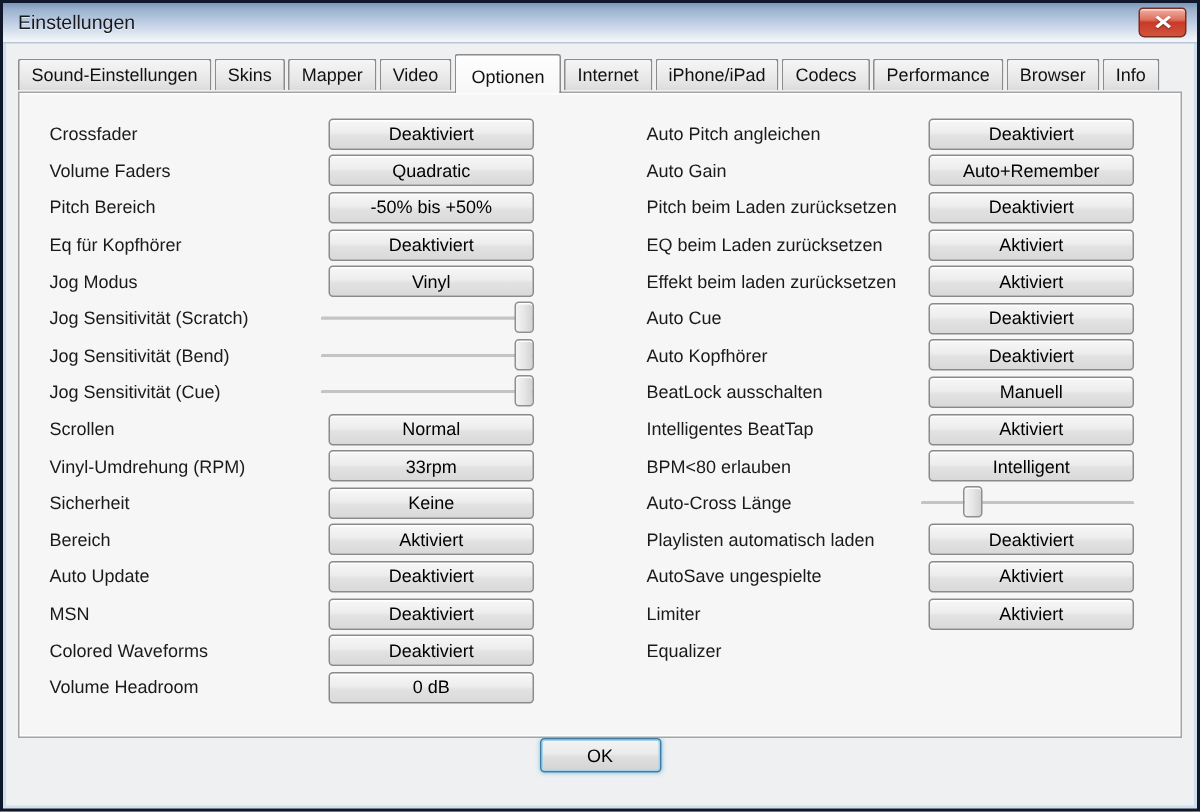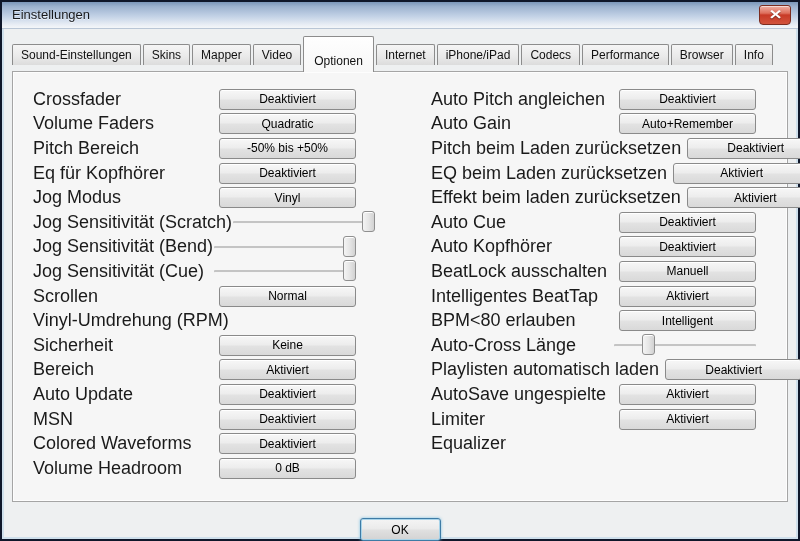--- a/index.html
+++ b/index.html
@@ -32,54 +32,54 @@
     display:flex;align-items:center;margin:6px 10px 0;position:relative;z-index:2;
   }
   .tab{
     background:linear-gradient(180deg,#f5f5f5 0%,#e9e9e9 60%,#dcdcdc 100%);
     border:1px solid #8c8c8c;border-bottom:none;border-radius:2px 2px 0 0;
     padding:3px 8px;margin-right:2px;font-size:12px;color:#111;
     position:relative;top:1px;cursor:pointer;white-space:nowrap;
   }
   .tab.active{
     background:linear-gradient(180deg,#fefefe 0%,#f7f7f7 100%);
-    padding:17px 10px 4px;z-index:3;
+    padding:7px 10px 4px;z-index:3;
   }
   
   .panel{
     margin:0 10px;height:429px;background:#f6f6f6;
     border:1px solid #a5a5a5;position:relative;z-index:1;
     box-shadow:inset 0 0 0 1px #fdfdfd;
   }
   .col{position:absolute;top:15px;display:flex;flex-direction:column;}
   .col-left{left:20px;width:323px;}
   .col-right{left:418px;width:325px;}
   .row{display:flex;align-items:center;height:24.6px;}
-  .lbl{flex:1;font-size:18px;color:#1a1a1a;padding-right:6px;white-space:nowrap;}
+  .lbl{flex:1;font-size:12px;color:#1a1a1a;padding-right:6px;white-space:nowrap;}
   .setbtn{
     width:137px;height:21px;flex-shrink:0;box-sizing:border-box;
     background:linear-gradient(180deg,#f7f7f7 0%,#ededed 45%,#e2e2e2 55%,#d9d9d9 100%);
     border:1px solid #8a8a8a;border-radius:3px;
     font-family:"Liberation Sans",sans-serif;font-size:12px;color:#000;
     cursor:pointer;padding:0 2px;
     box-shadow:inset 0 1px 0 #fff;
   }
   .slider{width:142px;height:24px;flex-shrink:0;margin-left:-5px;position:relative;}
   .slider .track{
     position:absolute;left:0;right:0;top:11px;height:2px;
     background:#c4c4c4;border-bottom:1px solid #f5f5f5;border-radius:1px;
   }
   .slider .thumb{
     position:absolute;top:1px;width:13px;height:21px;box-sizing:border-box;
     background:linear-gradient(90deg,#f4f4f4 0%,#e6e6e6 50%,#d2d2d2 100%);
     border:1px solid #8f8f8f;border-radius:3px;cursor:pointer;
     box-shadow:inset 0 1px 0 #fff;
   }
   
-  .footer{text-align:center;padding-top:16px;}
+  .footer{text-align:center;}
   .okbtn{
     width:81px;height:23px;box-sizing:border-box;
     background:linear-gradient(180deg,#f4f4f4 0%,#ebebeb 45%,#dfdfdf 55%,#d3d3d3 100%);
     border:1px solid #3e7ba5;border-radius:3px;
     font-family:"Liberation Sans",sans-serif;font-size:12px;color:#000;cursor:pointer;
     box-shadow:0 0 0 1px #a8d4ea inset,0 0 3px rgba(110,185,225,.9);
   }
 </style>
 </head>
 <body>
@@ -146,20 +146,21 @@
             <div class="track"></div>
             <div class="thumb" style="left: calc(100% - 13px);"></div>
           </div>
         </div>
         <div class="row">
           <div class="lbl">Scrollen</div>
           <button class="setbtn">Normal</button>
         </div>
         <div class="row">
           <div class="lbl">Vinyl-Umdrehung (RPM)</div>
+          <button class="setbtn">33rpm</button>
         </div>
         <div class="row">
           <div class="lbl">Sicherheit</div>
           <button class="setbtn">Keine</button>
         </div>
         <div class="row">
           <div class="lbl">Bereich</div>
           <button class="setbtn">Aktiviert</button>
         </div>
         <div class="row">

